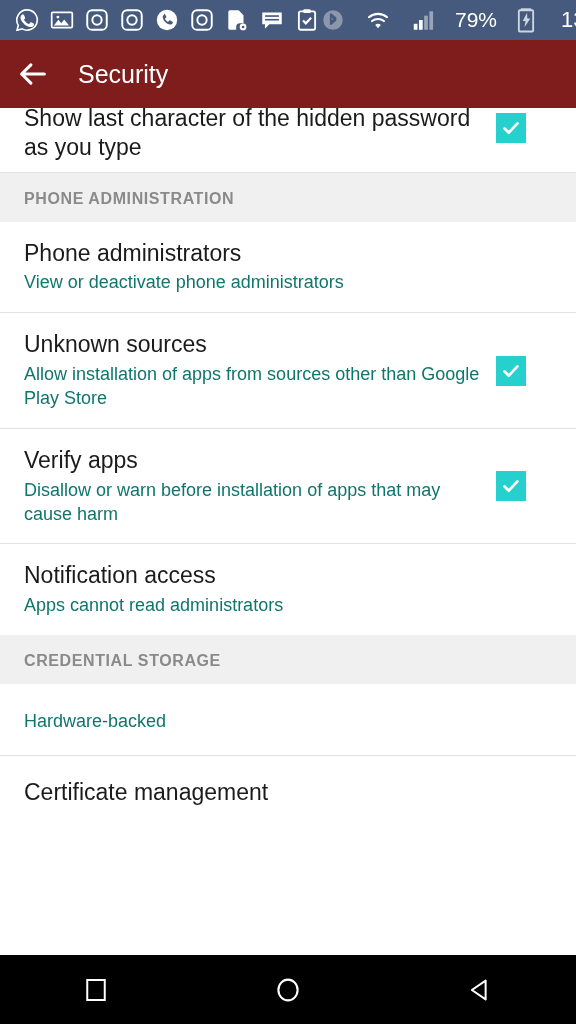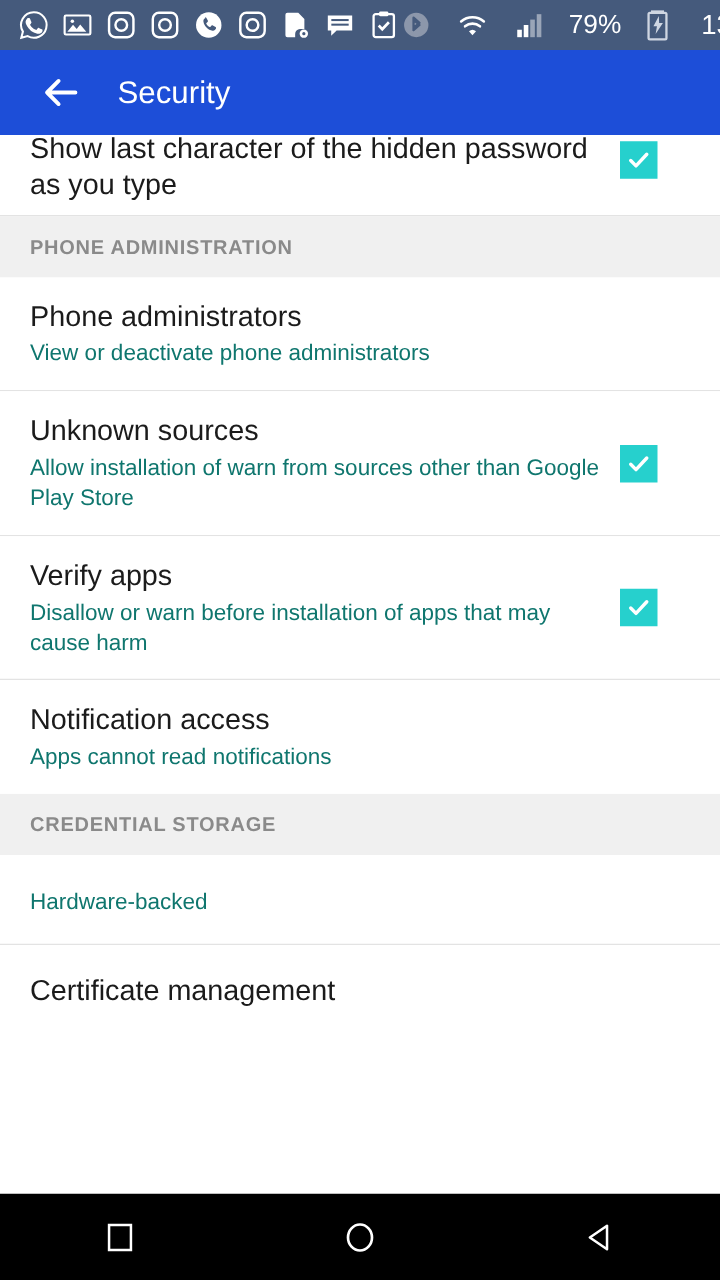--- a/index.html
+++ b/index.html
@@ -23,22 +23,22 @@
   .sicon { width:26px; height:26px; display:block; flex:none; }
   .sicon svg { display:block; }
   .status-text {
     font-size:21px; color:#ffffff; letter-spacing:0px;
     font-family:"Liberation Sans", sans-serif; white-space:nowrap;
   }
   .clock { font-size:22px; }
 
   
   .app-bar {
-    height:68px; background:#1d4ed8;
-    display:flex; align-items:center; padding-left:26px;
+    height:68px; background:#7f1d1d;
+    display:flex; align-items:center; padding-left:10px;
   }
   .back-btn { width:46px; height:46px; display:flex; align-items:center; justify-content:center; }
   .app-title {
     color:#ffffff; font-size:25px; margin-left:22px;
     font-family:"Liberation Sans", sans-serif;
   }
 
   
   .content { position:absolute; top:108px; left:0; right:0; bottom:69px; background:#fff; overflow:hidden; }
 
@@ -225,21 +225,21 @@
     <div class="row">
       <div class="row-text">
         <div class="row-title">Phone administrators</div>
         <div class="row-sub">View or deactivate phone administrators</div>
       </div>
     </div>
 
     <div class="row">
       <div class="row-text">
         <div class="row-title">Unknown sources</div>
-        <div class="row-sub">Allow installation of warn from sources other than Google Play Store</div>
+        <div class="row-sub">Allow installation of apps from sources other than Google Play Store</div>
       </div>
       <div class="checkbox">
         <svg width="22" height="22" viewBox="0 0 24 24">
           <path fill="none" stroke="#fff" stroke-width="3" stroke-linecap="round" stroke-linejoin="round" d="M5 12.5l4.6 4.6L19 7"></path>
         </svg>
       </div>
     </div>
 
     <div class="row">
       <div class="row-text">
@@ -249,21 +249,21 @@
       <div class="checkbox">
         <svg width="22" height="22" viewBox="0 0 24 24">
           <path fill="none" stroke="#fff" stroke-width="3" stroke-linecap="round" stroke-linejoin="round" d="M5 12.5l4.6 4.6L19 7"></path>
         </svg>
       </div>
     </div>
 
     <div class="row no-border">
       <div class="row-text">
         <div class="row-title">Notification access</div>
-        <div class="row-sub">Apps cannot read notifications</div>
+        <div class="row-sub">Apps cannot read administrators</div>
       </div>
     </div>
 
     <div class="section-header">
       <div class="label">CREDENTIAL STORAGE</div>
     </div>
 
     <div class="row">
       <div class="row-text">
         <div class="row-sub">Hardware-backed</div>

